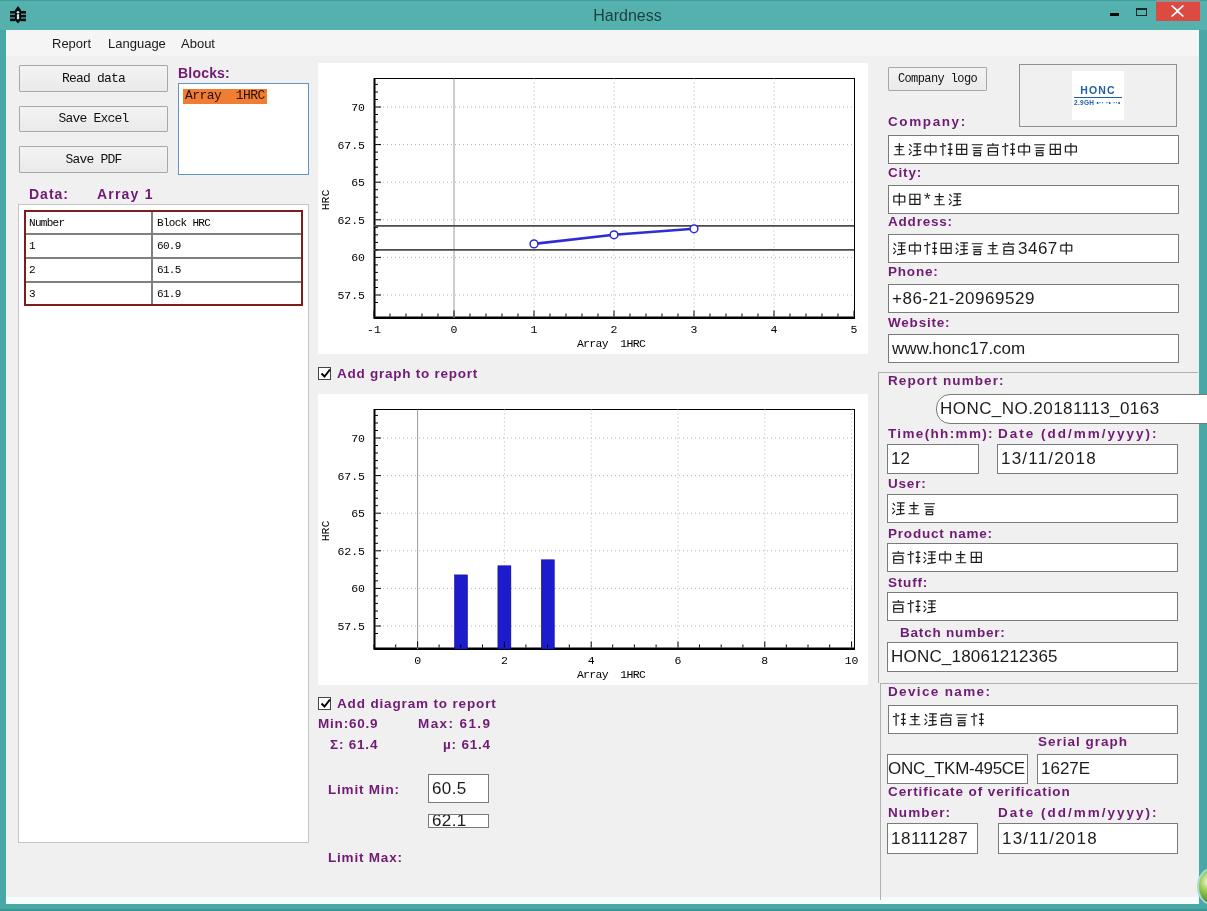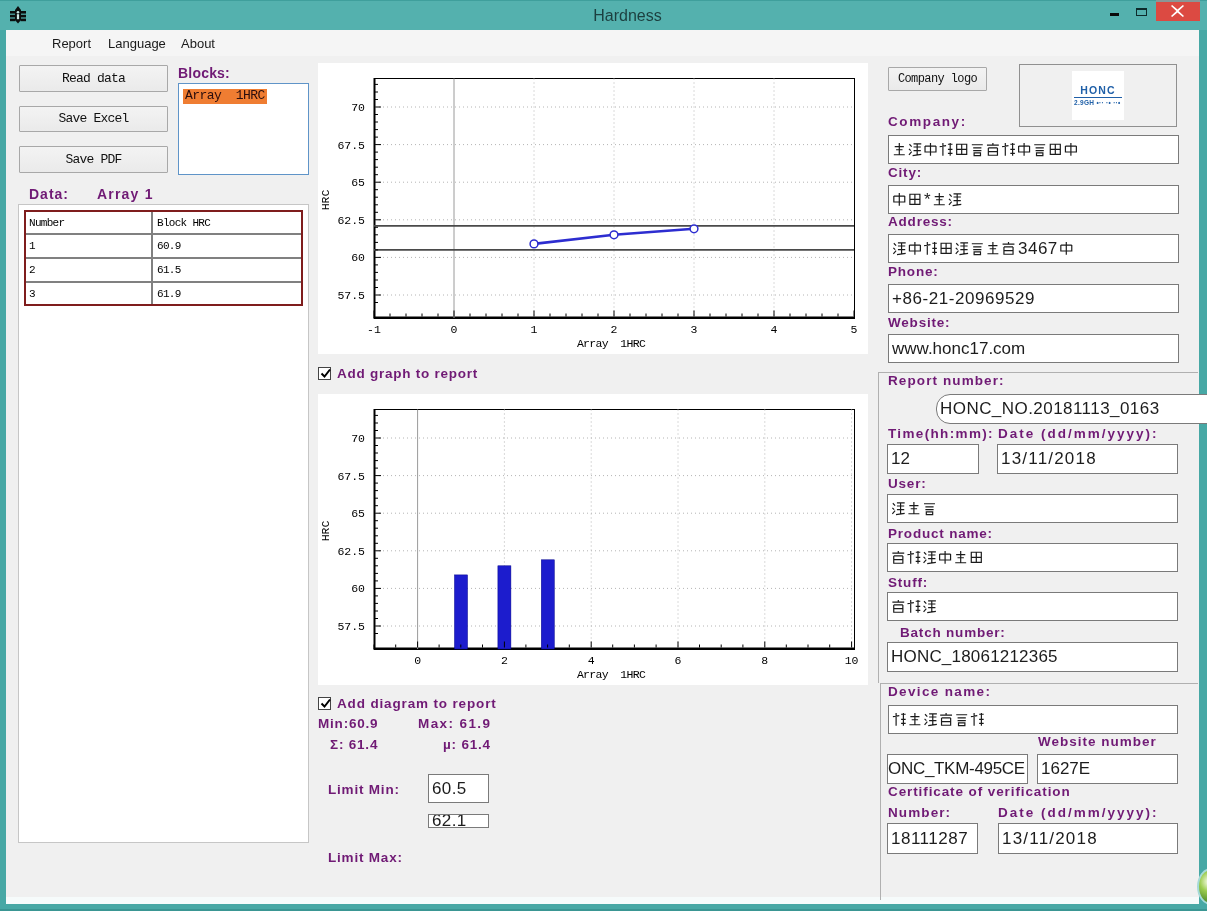--- a/index.html
+++ b/index.html
@@ -479,21 +479,21 @@
       </g>
       <g transform="translate(62.4,1) scale(0.912)">
         <path d="M2 3 L14 3 M3.5 6.5 L12.5 6.5 M3.5 9.5 L12.5 9.5 M4.5 12 L11.5 12 L11.5 15 L4.5 15 Z" fill="none" stroke="#1b1b1b" stroke-width="1.3"></path>
       </g>
       <g transform="translate(78.0,1) scale(0.912)">
         <path d="M4.5 1 L4.5 15 M1 5 L8 4 M10 2.5 L15 2.5 M12.5 1 L12.5 15 M10 8 L15 8 M10 12.5 L15 12.5" fill="none" stroke="#1b1b1b" stroke-width="1.3"></path>
       </g>
     </svg>
   </div>
 <div class="abs blab" style="left:888px; top:764px; letter-spacing:1.1px;">Device type:</div>
-<div class="abs blab" style="left:1038px; top:733.5px; letter-spacing:1.0px;">Website number</div>
+<div class="abs blab" style="left:1038px; top:733.5px; letter-spacing:1.0px;">Serial graph</div>
 <div class="abs inp" style="left:887px; top:754px; width:141px; height:30px; padding-left:0px; letter-spacing:-0.3px;">ONC_TKM-495CE</div>
 <div class="abs inp" style="left:1037px; top:754px; width:141px; height:30px;">1627E</div>
 <div class="abs blab" style="left:888px; top:784px; letter-spacing:0.9px;">Certificate of verification</div>
 <div class="abs blab" style="left:888px; top:805px; letter-spacing:1.1px;">Number:</div>
 <div class="abs blab" style="left:998px; top:805px; letter-spacing:2.0px;">Date (dd/mm/yyyy):</div>
 <div class="abs inp" style="left:887px; top:823px; width:91px; height:31px; letter-spacing:0.5px;">18111287</div>
 <div class="abs inp" style="left:998px; top:823px; width:180px; height:31px; letter-spacing:1.2px;">13/11/2018</div>
 
 <div class="abs" style="left:0; top:909px; width:1207px; height:2px; background:#3a9693;"></div>
 

